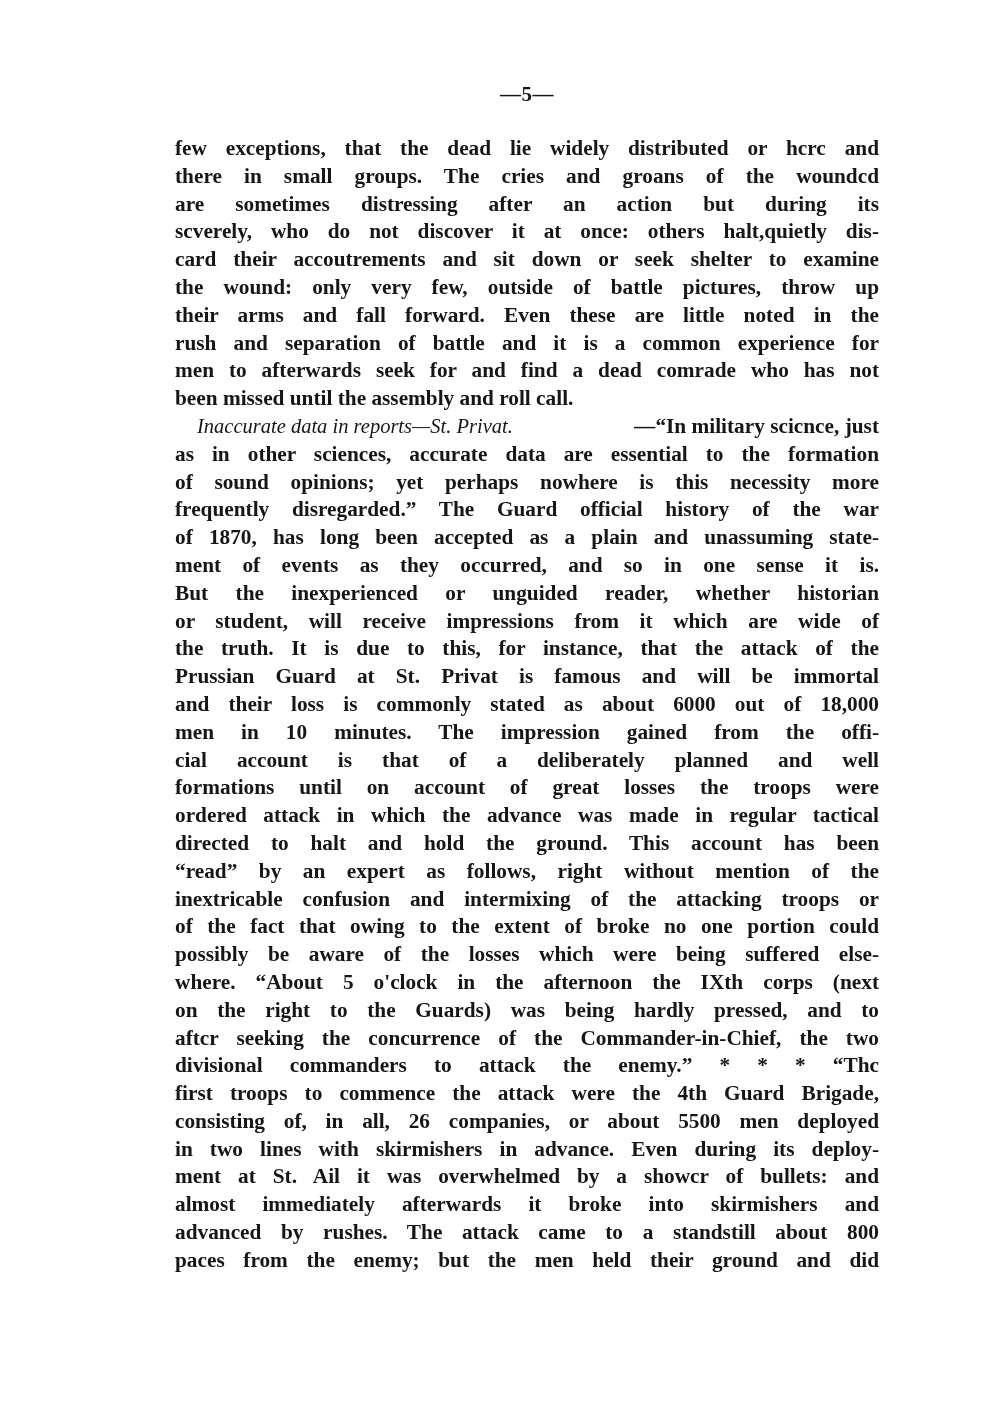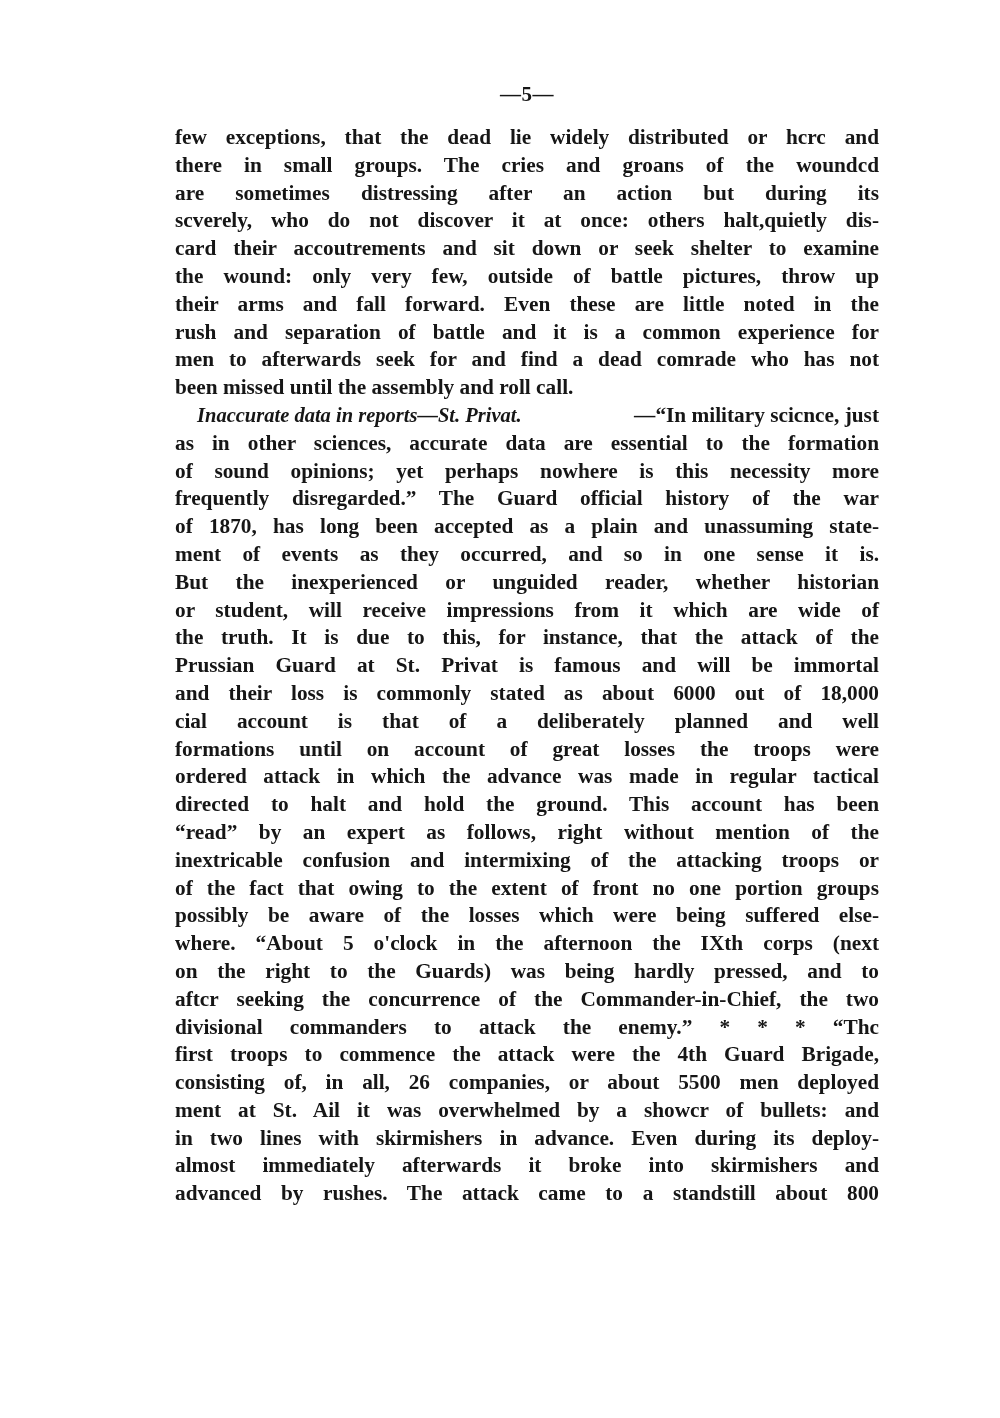--- a/index.html
+++ b/index.html
@@ -7,29 +7,29 @@
   .page {
     position: absolute; left: 0; top: 0; width: 1000px; height: 1418px;
     background: #ffffff; color: #161616;
     font-family: "Liberation Serif", "DejaVu Serif", serif;
   }
   .page-number {
     position: absolute; top: 82px; left: 0; width: 1054px;
     text-align: center; font-size: 21px; font-weight: bold; letter-spacing: 0.5px;
   }
   .body-text {
-    position: absolute; left: 175px; top: 124px; width: 704px;
+    position: absolute; left: 175px; top: 135px; width: 704px;
   }
   .line {
     display: block; height: 27.8px; line-height: 27.8px;
     font-size: 21.3px; font-weight: bold; white-space: nowrap;
     text-align: justify; text-align-last: justify;
   }
   .line.last { text-align-last: left; }
-  .heading-italic { font-style: italic; font-weight: bold; font-size: 20.5px; }
+  .heading-italic { font-style: italic; font-weight: normal; font-size: 20.5px; }
   .para2-first { display: flex; justify-content: space-between; }
   .para2-first .gap { flex: 1; }
 </style>
 </head>
 <body>
 
 <div class="page">
   <div class="page-number">—5—</div>
 
   <div class="body-text">
@@ -55,33 +55,35 @@
       <span class="line">as in other sciences, accurate data are essential to the formation</span>
       <span class="line">of sound opinions; yet perhaps nowhere is this necessity more</span>
       <span class="line">frequently disregarded.”  The Guard official history of the war</span>
       <span class="line">of 1870, has long been accepted as a plain and unassuming state-</span>
       <span class="line">ment of events as they occurred, and so in one sense it is.</span>
       <span class="line">But the inexperienced or unguided reader, whether historian</span>
       <span class="line">or student, will receive impressions from it which are wide of</span>
       <span class="line">the truth.  It is due to this, for instance, that the attack of the</span>
       <span class="line">Prussian Guard at St. Privat is famous and will be immortal</span>
       <span class="line">and their loss is commonly stated as about 6000 out of 18,000</span>
+      <span class="line">men in 10 minutes.  The impression gained from the offi-</span>
       <span class="line">cial account is that of a deliberately planned and well</span>
       <span class="line">formations until on account of great losses the troops were</span>
       <span class="line">ordered attack in which the advance was made in regular tactical</span>
       <span class="line">directed to halt and hold the ground.  This account has been</span>
       <span class="line">“read” by an expert as follows, right without mention of the</span>
       <span class="line">inextricable confusion and intermixing of the attacking troops or</span>
-      <span class="line">of the fact that owing to the extent of front no one portion groups</span>
+      <span class="line">of the fact that owing to the extent of broke no one portion could</span>
       <span class="line">possibly be aware of the losses which were being suffered else-</span>
       <span class="line">where.  “About 5 o'clock in the afternoon the IXth corps (next</span>
       <span class="line">on the right to the Guards) was being hardly pressed, and to</span>
       <span class="line">aftcr seeking the concurrence of the Commander-in-Chief, the two</span>
       <span class="line">divisional commanders to attack the enemy.”  *  *  *  “Thc</span>
       <span class="line">first troops to commence the attack were the 4th Guard Brigade,</span>
       <span class="line">consisting of, in all, 26 companies, or about 5500 men deployed</span>
+      <span class="line">in two lines with skirmishers in advance.  Even during its deploy-</span>
       <span class="line">ment at St. Ail it was overwhelmed by a showcr of bullets: and</span>
-      <span class="line">in two lines with skirmishers in advance.  Even during its deploy-</span>
       <span class="line">almost immediately afterwards it broke into skirmishers and</span>
       <span class="line">advanced by rushes.  The attack came to a standstill about 800</span>
+      <span class="line">paces from the enemy; but the men held their ground and did</span>
     </div>
   </div>
 </div>
 
 </body></html>

